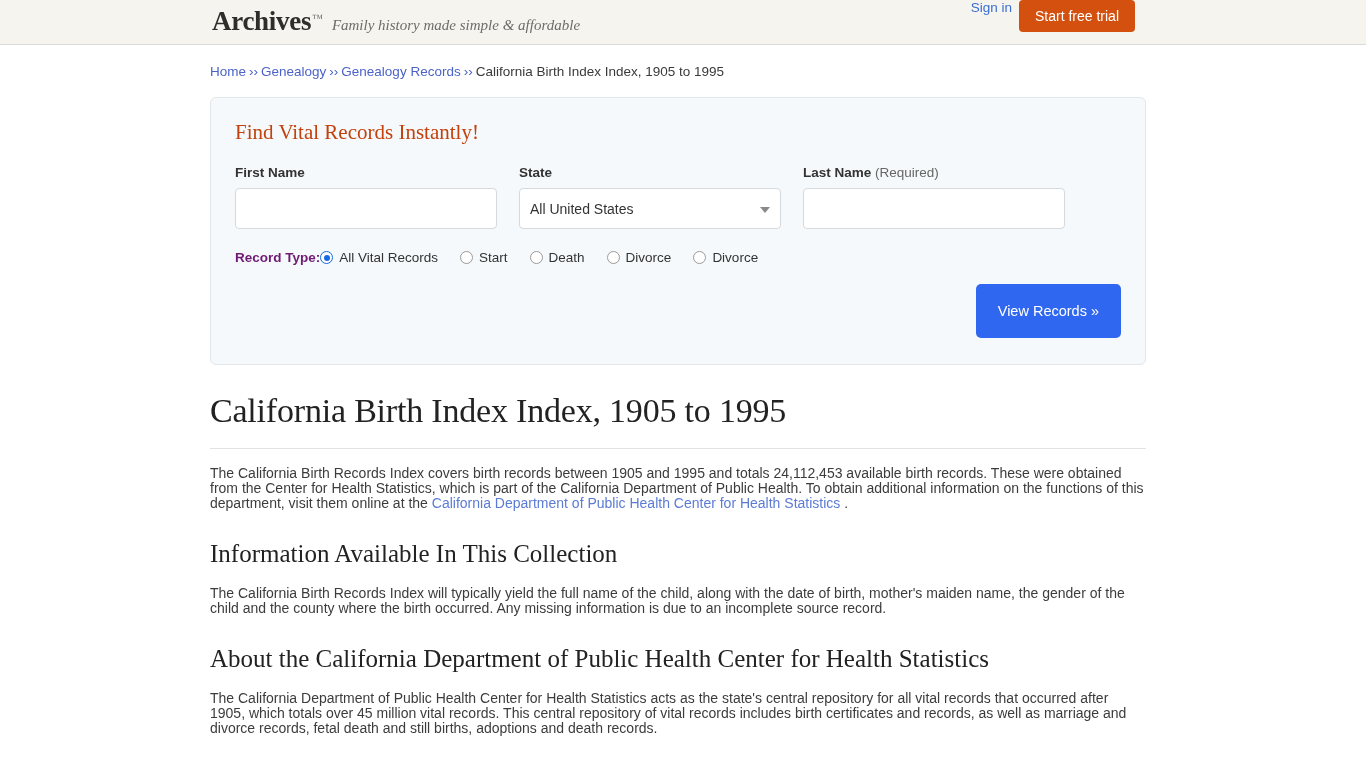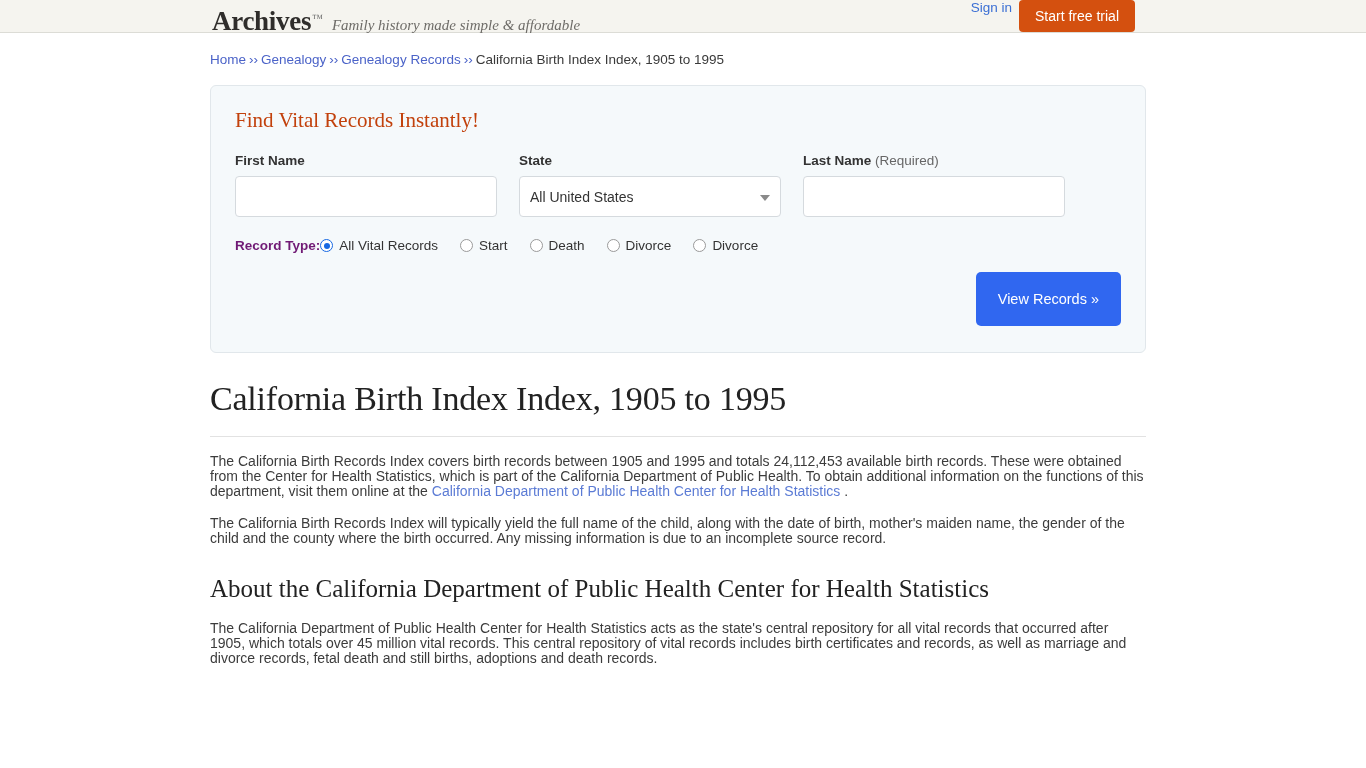--- a/index.html
+++ b/index.html
@@ -8,21 +8,21 @@
     width: 1366px;
     height: 768px;
     background: #ffffff;
     font-family: "Liberation Sans", sans-serif;
     color: #333333;
     overflow: hidden;
   }
 
   
   .topbar {
-    height: 33px;
+    height: 45px;
     background: #f5f4ef;
     border-bottom: 1px solid #dcdcd6;
     position: relative;
   }
   .brand {
     position: absolute;
     left: 212px;
     top: 8px;
     display: flex;
     align-items: baseline;
@@ -363,19 +363,20 @@
       <div class="panel-actions">
         <button class="view-records-btn">View Records »</button>
       </div>
     </div>
 
     <h1 class="page-title">California Birth Index Index, 1905 to 1995</h1>
     <hr class="title-rule">
 
     <p class="body-text"><span>The California Birth Records Index covers birth records between 1905 and 1995 and totals 24,112,453 available birth records. These were obtained from the Center for Health Statistics, which is part of the California Department of Public Health. To obtain additional information on the functions of this department, visit them online at the </span><a>California Department of Public Health Center for Health Statistics</a><span> .</span></p>
 
+    <h2 class="section-heading">Information Available In This Collection</h2>
     <p class="body-text">The California Birth Records Index will typically yield the full name of the child, along with the date of birth, mother's maiden name, the gender of the child and the county where the birth occurred. Any missing information is due to an incomplete source record.</p>
 
     <h2 class="section-heading">About the California Department of Public Health Center for Health Statistics</h2>
     <p class="body-text">The California Department of Public Health Center for Health Statistics acts as the state's central repository for all vital records that occurred after 1905, which totals over 45 million vital records. This central repository of vital records includes birth certificates and records, as well as marriage and divorce records, fetal death and still births, adoptions and death records.</p>
 
   </div>
 </div>
 
 </body></html>

